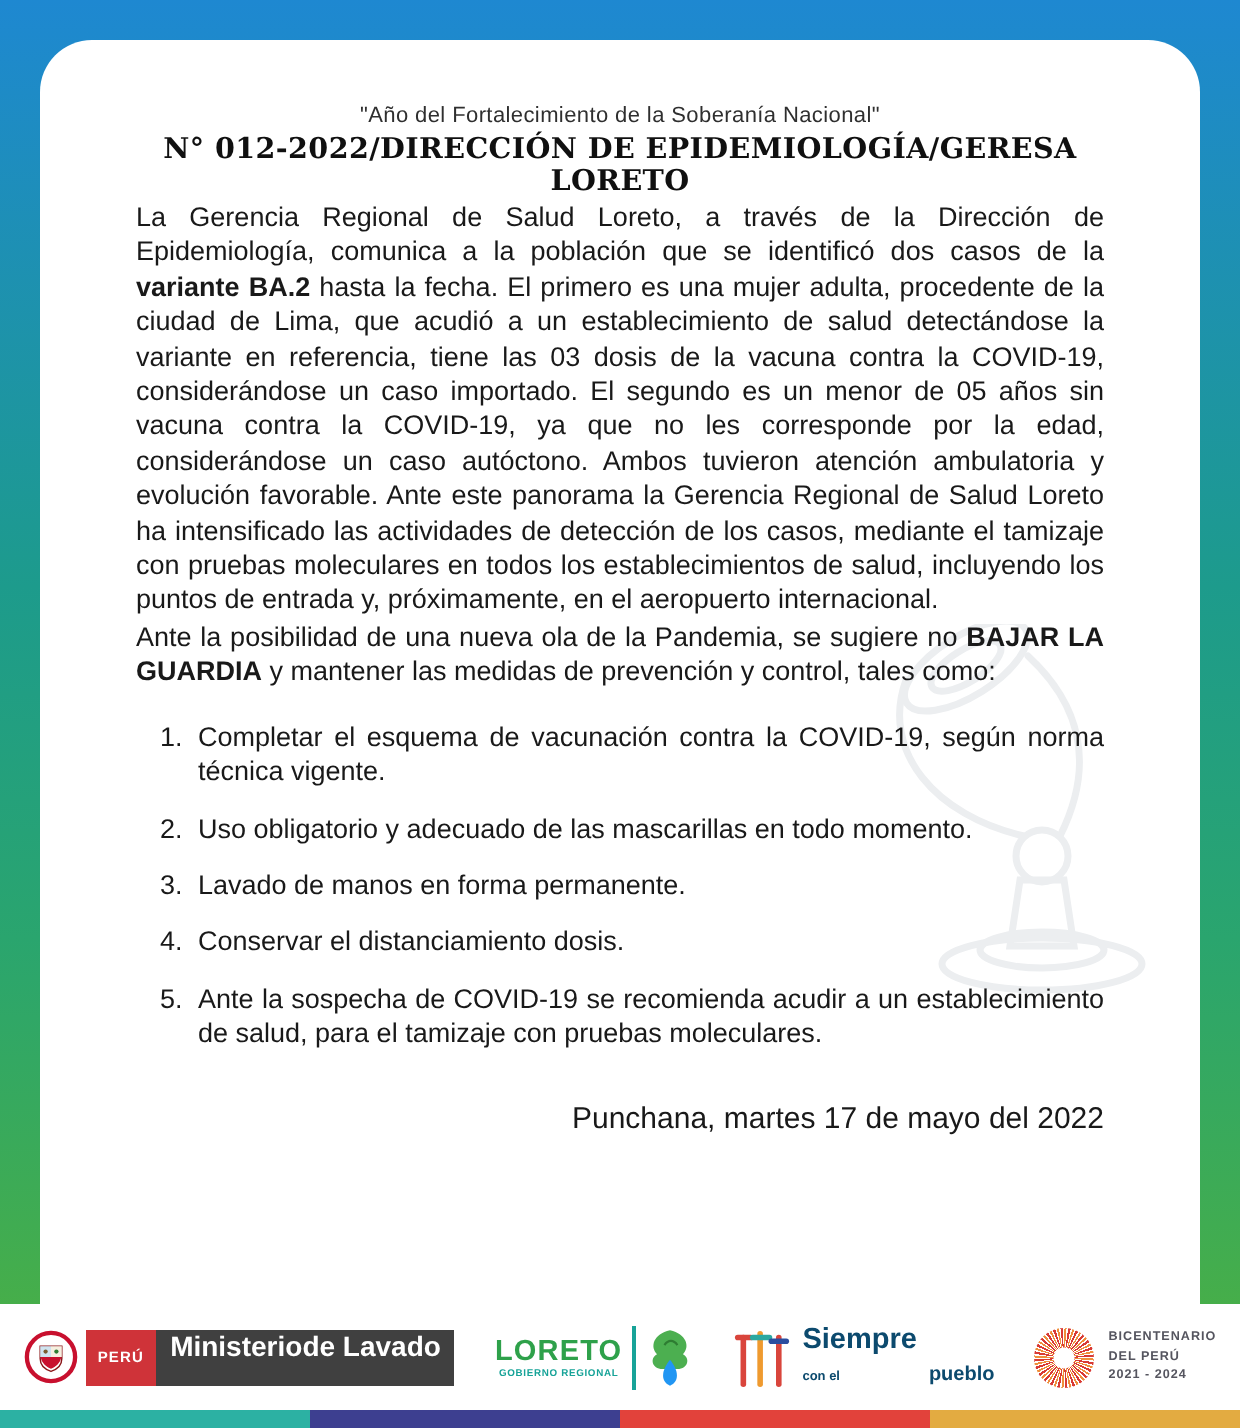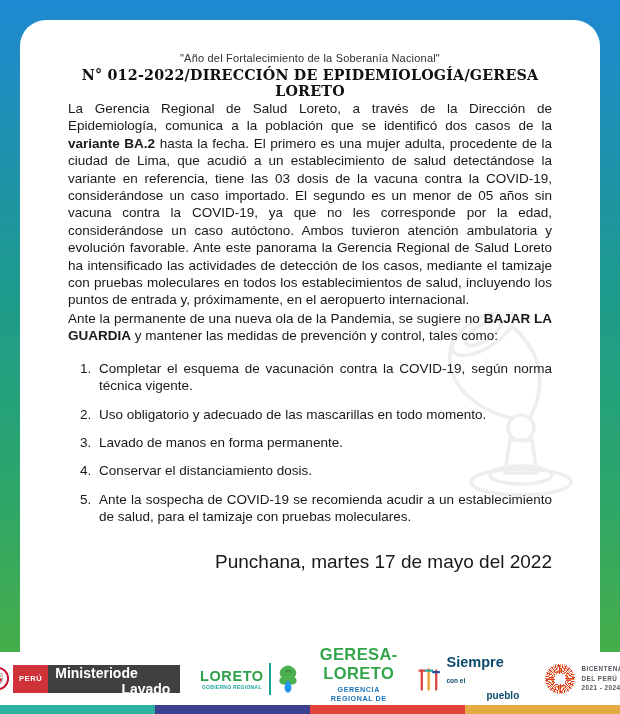--- a/index.html
+++ b/index.html
@@ -56,21 +56,21 @@
   .list { margin-top: 15px; }
   .list-item {
     display: flex; margin: 0 0 11px 12px;
     font-size: 13.5px; line-height: 1.29; color: #191919;
   }
   .list-item .num { width: 19px; flex: none; }
   .list-item .txt { flex: 1; text-align: justify; }
   .date-line {
     margin-top: 25px;
     text-align: right;
-    font-size: 19px; color: #191919;
+    font-size: 15px; color: #191919;
   }
   
   .logo-strip {
     position: absolute; left: 0; bottom: 9px;
     width: 620px; height: 53px;
     background: #ffffff;
     display: flex; align-items: center; justify-content: center;
     gap: 20px;
   }
   .logo { display: flex; align-items: center; }
@@ -144,21 +144,21 @@
     <ellipse cx="55" cy="21" rx="35" ry="15" transform="rotate(-32 55 21)"></ellipse>
     <ellipse cx="55" cy="21" rx="20" ry="8" transform="rotate(-32 55 21)"></ellipse>
   </svg>
 
   <div class="content">
     <div class="quote">"Año del Fortalecimiento de la Soberanía Nacional"</div>
     <div class="subtitle">N° 012-2022/DIRECCIÓN DE EPIDEMIOLOGÍA/GERESA LORETO</div>
 
     <p class="para"><span>La Gerencia Regional de Salud Loreto, a través de la Dirección de Epidemiología, comunica a la población que se identificó dos casos de la </span><b>variante BA.2</b><span> hasta la fecha. El primero es una mujer adulta, procedente de la ciudad de Lima, que acudió a un establecimiento de salud detectándose la variante en referencia, tiene las 03 dosis de la vacuna contra la COVID-19, considerándose un caso importado. El segundo es un menor de 05 años sin vacuna contra la COVID-19, ya que no les corresponde por la edad, considerándose un caso autóctono. Ambos tuvieron atención ambulatoria y evolución favorable. Ante este panorama la Gerencia Regional de Salud Loreto ha intensificado las actividades de detección de los casos, mediante el tamizaje con pruebas moleculares en todos los establecimientos de salud, incluyendo los puntos de entrada y, próximamente, en el aeropuerto internacional.</span></p>
 
-    <p class="para"><span>Ante la permanente de una nueva ola de la Pandemia, se sugiere no </span><b>BAJAR LA GUARDIA</b><span> y mantener las medidas de prevención y control, tales como:</span></p>
+    <p class="para"><span>Ante la posibilidad de una nueva ola de la Pandemia, se sugiere no </span><b>BAJAR LA GUARDIA</b><span> y mantener las medidas de prevención y control, tales como:</span></p>
 
     <div class="list">
       <div class="list-item">
         <span class="num">1.</span>
         <span class="txt">Completar el esquema de vacunación contra la COVID-19, según norma técnica vigente.</span>
       </div>
       <div class="list-item">
         <span class="num">2.</span>
         <span class="txt">Uso obligatorio y adecuado de las mascarillas en todo momento.</span>
       </div>
@@ -207,24 +207,20 @@
       <div class="loreto-sub">GOBIERNO REGIONAL</div>
     </div>
     <div class="loreto-bar"></div>
     <svg width="24" height="32" viewBox="0 0 26 34">
       <path d="M13 2 C 22 4, 24 11, 20 15 C 24 17, 23 23, 17 23 L9 23 C 3 23, 2 17, 6 15 C 2 11, 4 4, 13 2 Z" fill="#4caf50"></path>
       <path d="M13 18 C 18 24, 18 30, 13 32 C 8 30, 8 24, 13 18 Z" fill="#2196f3"></path>
       <path d="M10 10 C 12 7, 15 7, 17 10" stroke="#2e7d32" stroke-width="1.2" fill="none"></path>
     </svg>
   </div>
 
-  <div class="logo geresa">
-    <div class="geresa-name">GERESA-LORETO</div>
-    <div class="geresa-sub">GERENCIA REGIONAL DE SALUD</div>
-  </div>
 
   <div class="logo siempre">
     <svg width="28" height="34" viewBox="0 0 30 36" fill="none" stroke-linecap="round">
       <path d="M5 7 v25" stroke="#d9453c" stroke-width="3"></path>
       <path d="M2 7 h7" stroke="#d9453c" stroke-width="3"></path>
       <path d="M14 5 v27" stroke="#ef9a2f" stroke-width="3"></path>
       <path d="M10 7 h9" stroke="#2ba8a0" stroke-width="3"></path>
       <path d="M24 7 v25" stroke="#d9453c" stroke-width="3"></path>
       <path d="M20 9 h8" stroke="#2b4e9f" stroke-width="3"></path>
     </svg>

